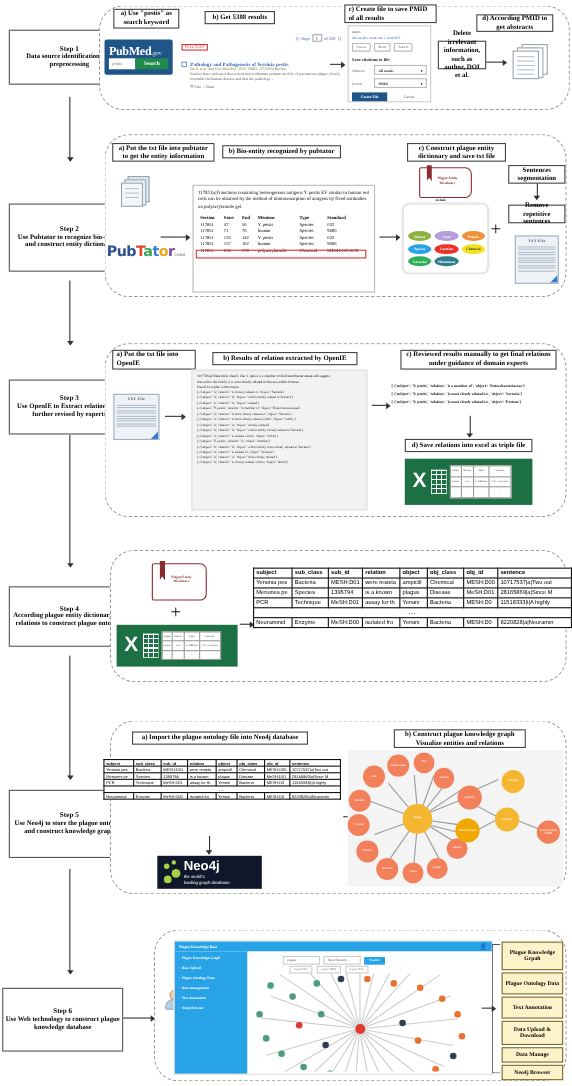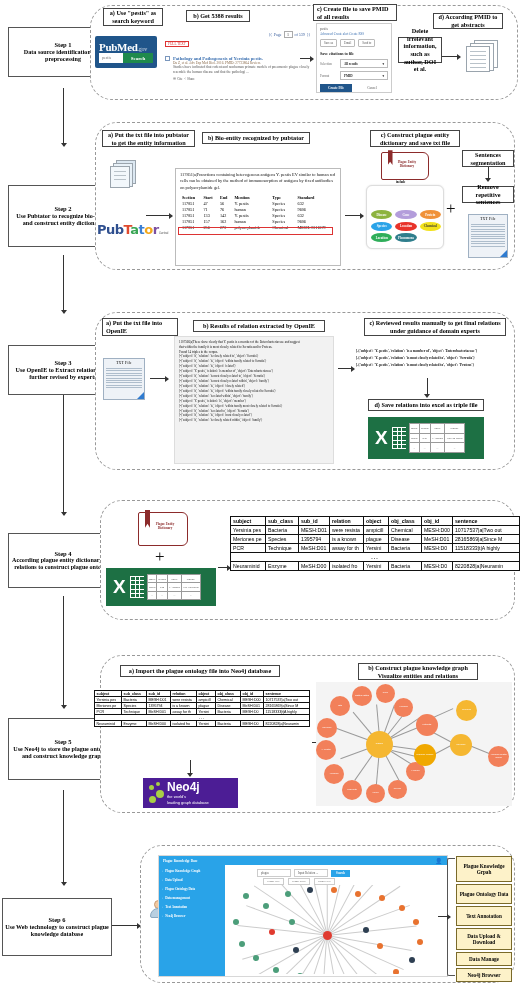--- a/index.html
+++ b/index.html
@@ -172,21 +172,21 @@
   
   .onto-tbl{ position:absolute; border-collapse:collapse; background:#fff;}
   .onto-tbl td{ border:.7px solid #111; font-size:5.2px; padding:1px 2px;
      white-space:nowrap; overflow:hidden; font-family:"Liberation Sans",sans-serif;}
   .onto-tbl tr.hdr td{ font-weight:bold;}
   .onto-tbl td.dots{ text-align:center; font-weight:bold; letter-spacing:1px;}
 
   .onto-tbl.small td{ font-size:3.6px; padding:.5px 1.5px;}
 
   
-  .neo4j{ position:absolute; background:#4c1d95; display:flex; align-items:center; padding:3px 5px;}
+  .neo4j{ position:absolute; background:#0f172a; display:flex; align-items:center; padding:3px 5px;}
   .neo-dots{ position:relative; width:16px;height:22px;}
   .neo-dots b{ position:absolute; background:#a8cf45; border-radius:50%;}
   .neo-txt{ margin-left:3px; color:#fff;}
   .neo-txt .n1{ font-size:12px; font-weight:bold; font-family:"Liberation Sans",sans-serif; line-height:1;}
   .neo-txt .n2{ font-size:4px; line-height:1.3; margin-top:1px; font-family:"Liberation Sans",sans-serif;}
 
   
   .kg{ position:absolute; background:#f4f4f4; overflow:hidden;}
   .kg .node{ position:absolute; border-radius:50%; display:flex;align-items:center;justify-content:center;
      color:#fff; font-size:2.5px; text-align:center; line-height:1.05; font-family:"Liberation Sans",sans-serif;}

